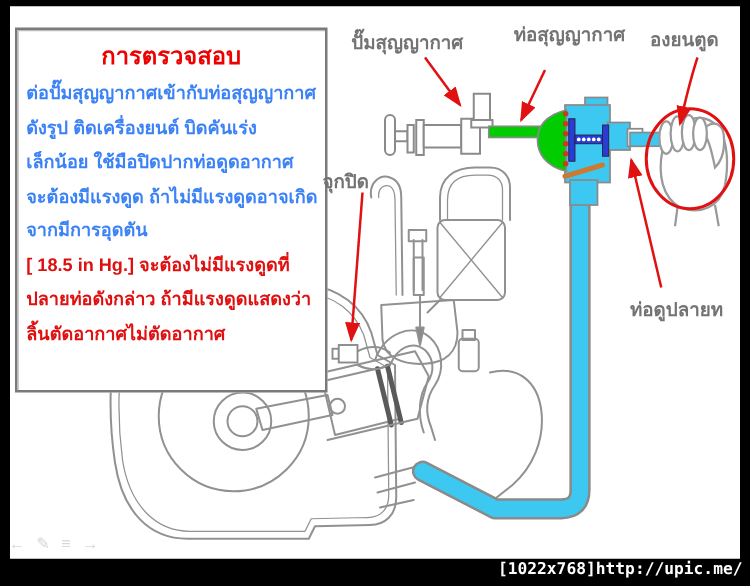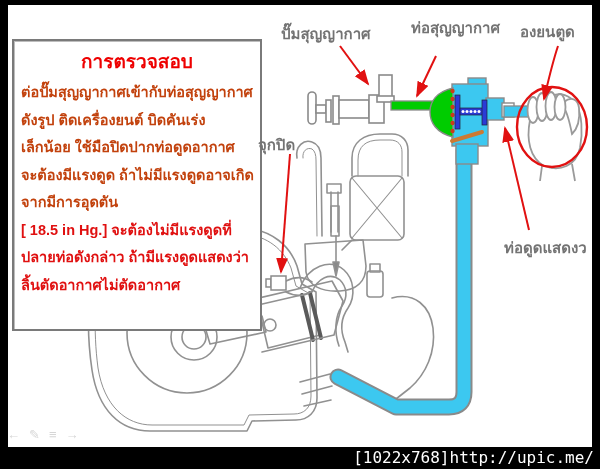--- a/index.html
+++ b/index.html
@@ -2,33 +2,33 @@
 <html><head>
 <meta charset="utf-8">
 <style>
   html,body{margin:0;padding:0;background:#555;}
   .frame{position:relative;width:600px;height:469px;background:#000;overflow:hidden;
          font-family:"Liberation Sans","DejaVu Sans",sans-serif;}
   .canvas{position:absolute;left:8px;top:5px;width:584px;height:442px;background:#ffffff;}
 
   
   .textbox{position:absolute;left:12px;top:22px;width:250px;height:292px;
-           background:#fff;border:2px solid #7a7a7a;box-shadow:1px 1px 0 #bdbdbd inset;box-sizing:border-box;margin-top:17px;}
+           background:#fff;border:2px solid #7a7a7a;box-shadow:1px 1px 0 #bdbdbd inset;box-sizing:border-box;}
   .tb-title{margin-top:5px;text-align:center;font-size:19px;font-weight:bold;color:#ee0000;}
   .tb-lines{padding:3px 2px 0 7px;}
   .text-line{font-size:14.5px;font-weight:bold;line-height:27.5px;white-space:nowrap;}
-  .c-blue{color:#c2410c;}
+  .c-blue{color:#3b82f6;}
   .c-red{color:#e01010;}
 
   
   .dlabel{position:absolute;font-size:15px;font-weight:bold;color:#737373;white-space:nowrap;}
 
   
   .footer-text{position:absolute;right:6px;top:448px;color:#ffffff;
-               font-family:"DejaVu Sans Mono","Liberation Mono",monospace;font-size:16px;font-weight:normal;}
+               font-family:"DejaVu Sans Mono","Liberation Mono",monospace;font-size:13px;font-weight:bold;}
 
   
   .toolbar{position:absolute;left:7px;top:428px;display:flex;gap:9px;}
   .tool-icon{color:#d6d6d6;font-size:13px;font-weight:bold;cursor:pointer;line-height:13px;}
 
   svg{position:absolute;left:0;top:0;}
 </style>
 </head>
 <body>
 
@@ -180,21 +180,21 @@
         <div class="text-line c-red">[ 18.5 in Hg.]  จะต้องไม่มีแรงดูดที่</div>
         <div class="text-line c-red">ปลายท่อดังกล่าว  ถ้ามีแรงดูดแสดงว่า</div>
         <div class="text-line c-red">ลิ้นตัดอากาศไม่ตัดอากาศ</div>
       </div>
   </div>
 
   <div class="dlabel" style="left:281px;top:22px;">ปั๊มสุญญากาศ</div>
   <div class="dlabel" style="left:411px;top:16px;">ท่อสุญญากาศ</div>
   <div class="dlabel" style="left:520px;top:20px;">องยนตูด</div>
   <div class="dlabel" style="left:258px;top:133px;">จุกปิด</div>
-  <div class="dlabel" style="left:504px;top:236px;">ท่อดูดแสดงว</div>
+  <div class="dlabel" style="left:504px;top:236px;">ท่อดูปลายท</div>
 
   <div class="toolbar" id="toolbar">
       <span class="tool-icon">←</span>
       <span class="tool-icon">✎</span>
       <span class="tool-icon">≡</span>
       <span class="tool-icon">→</span>
     </div>
 
   <div class="footer-text">[1022x768]http://upic.me/</div>
 </div>

